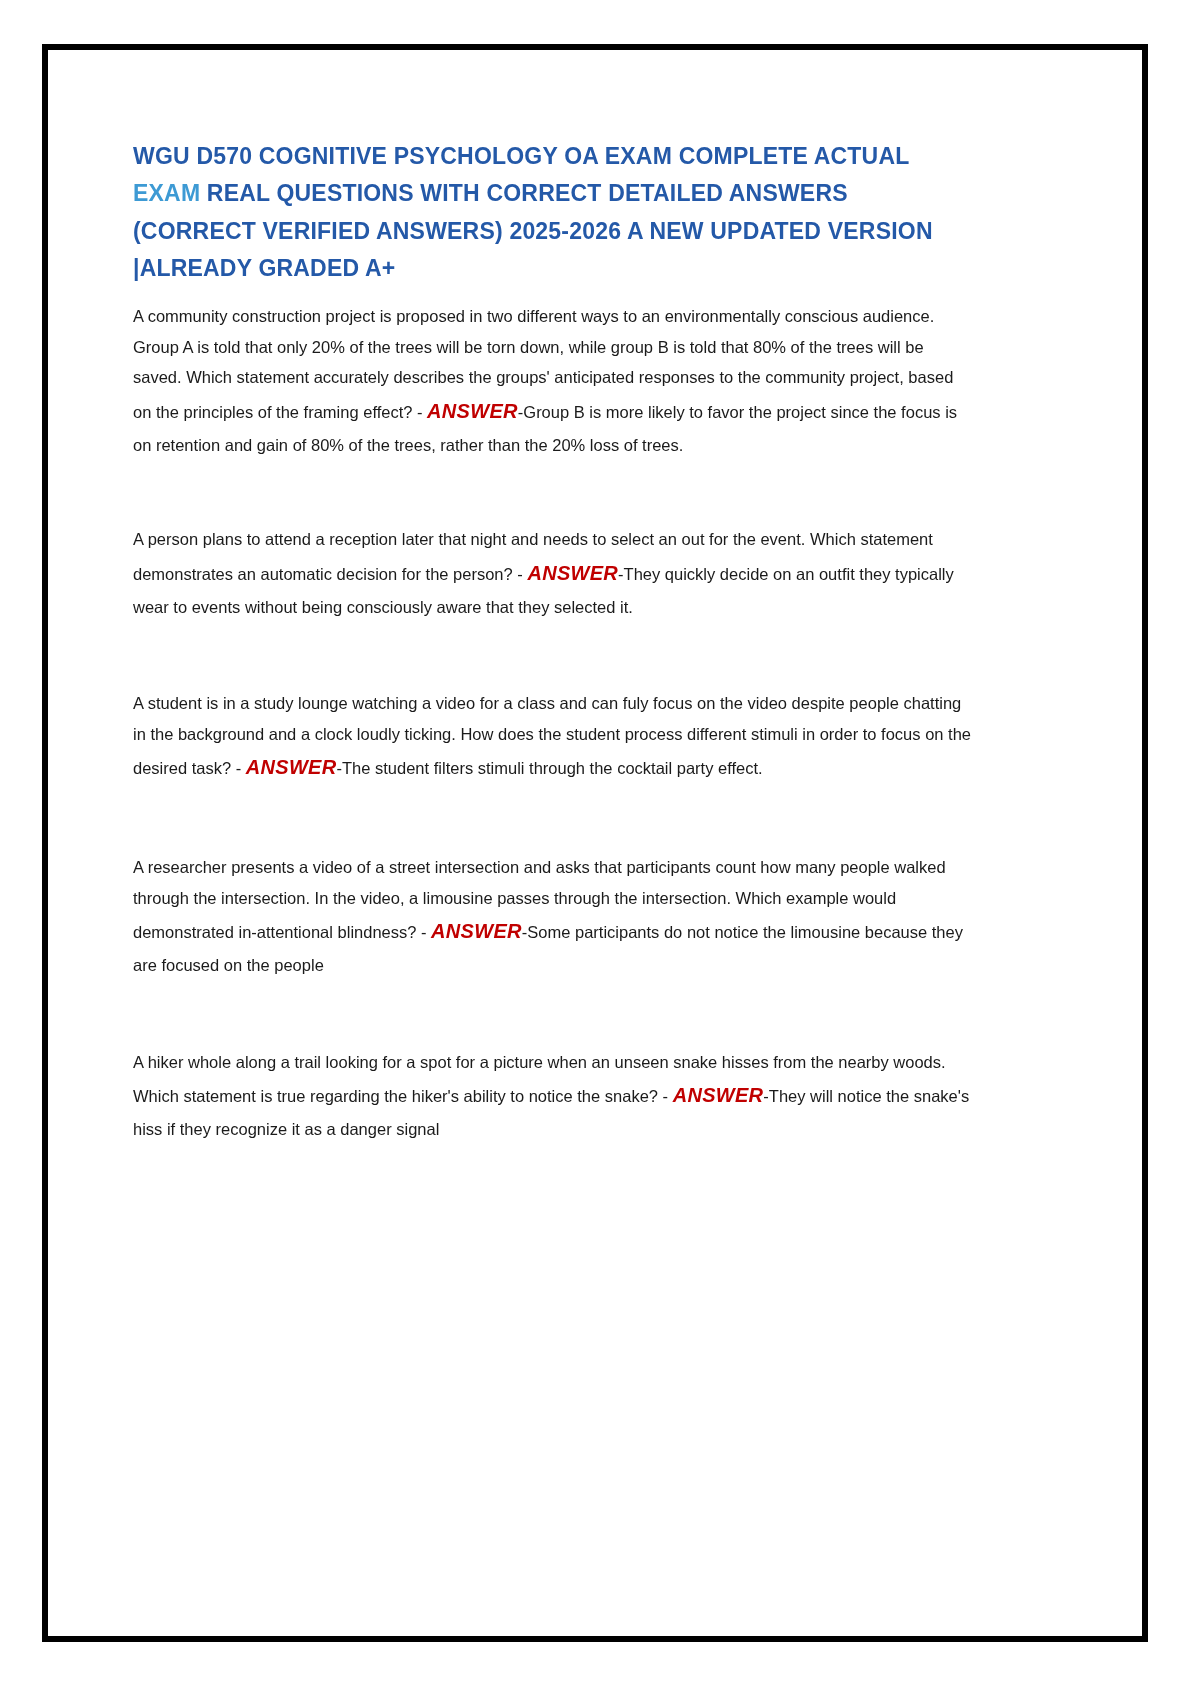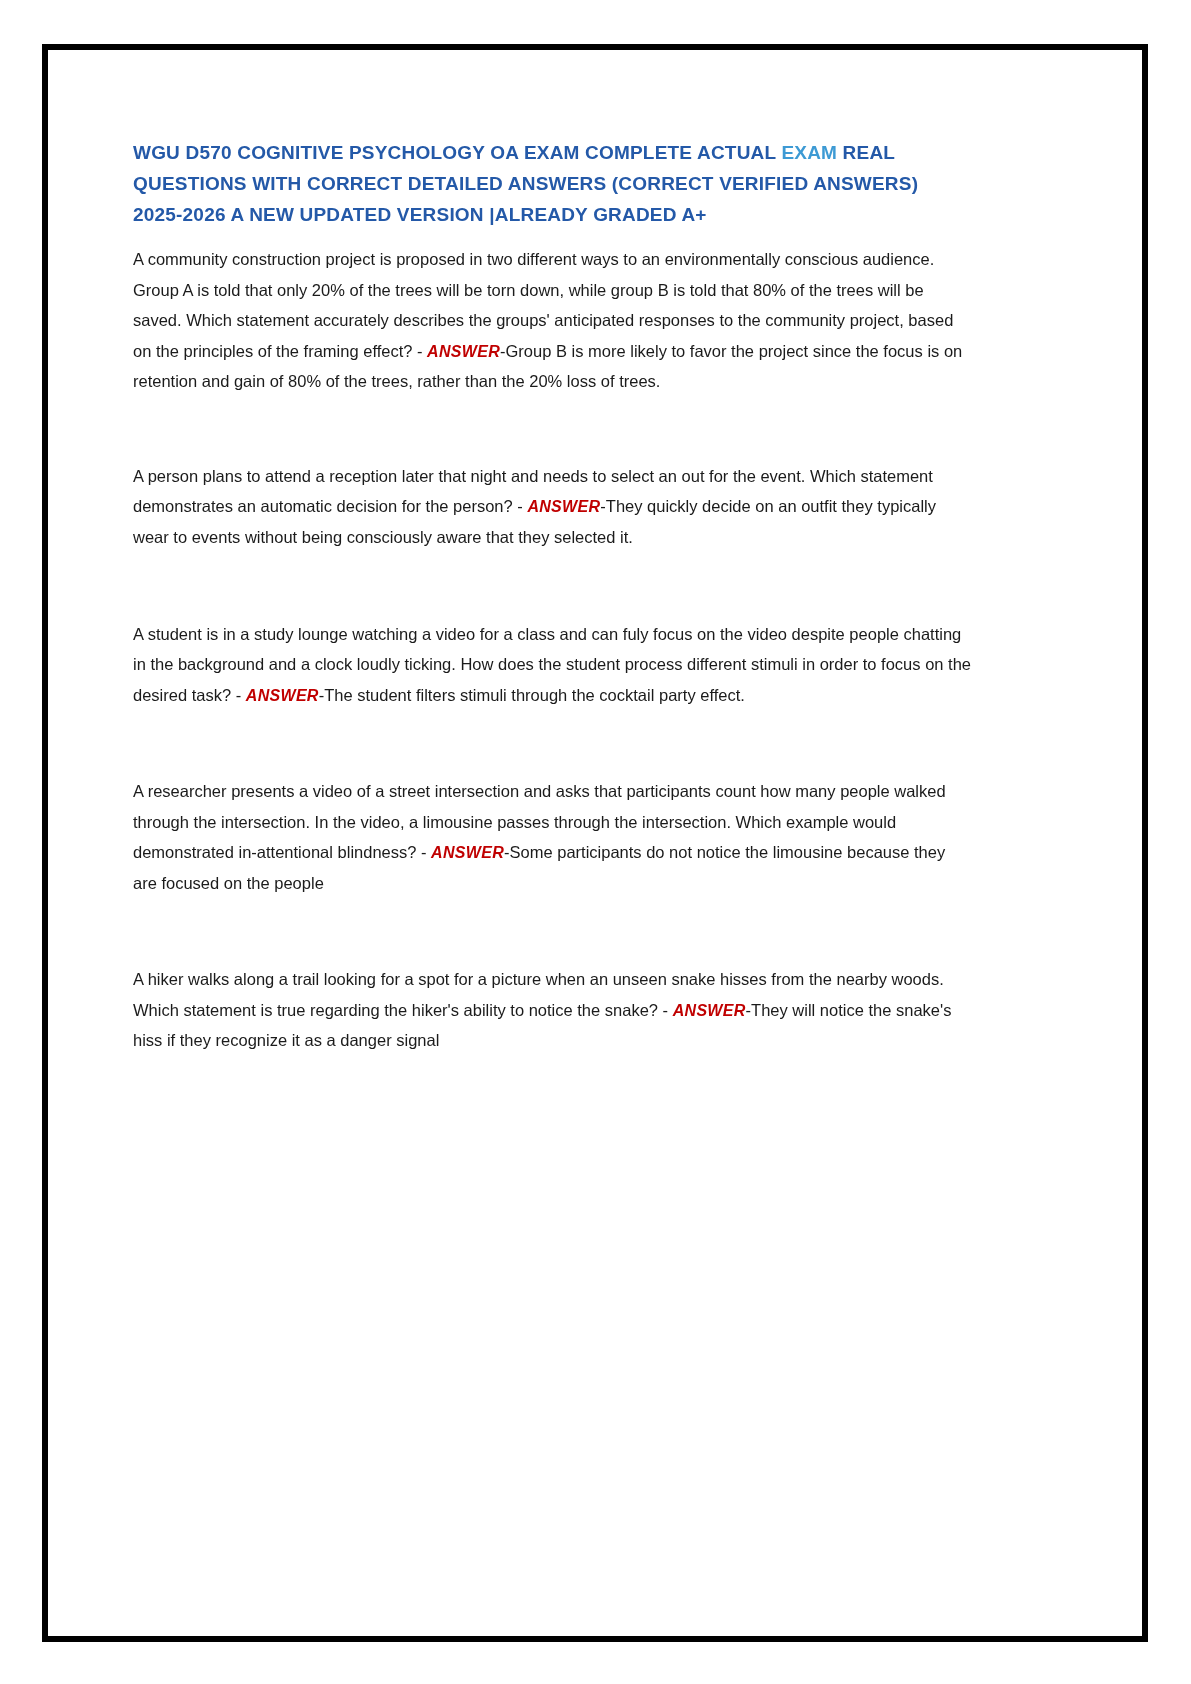--- a/index.html
+++ b/index.html
@@ -20,21 +20,21 @@
     border: 6px solid var(--border-color, #000);
     background: #ffffff;
   }
   .content {
     position: absolute;
     left: 133px;
     top: 138px;
     width: 840px;
   }
   .doc-title {
-    font-size: 19px;
+    font-size: 23px;
     font-weight: bold;
     line-height: 1.62;
     color: var(--title-dark, #2459A8);
     margin-bottom: 14px;
     letter-spacing: 0.2px;
   }
   .doc-title .light {
     color: var(--title-light, #3D9AD4);
   }
   .qa {
@@ -43,21 +43,21 @@
     color: var(--text-color, #1b1b1b);
     margin-bottom: 66px;
   }
   .qa.first {
     margin-bottom: 64px;
   }
   .answer-label {
     color: var(--answer-red, #C00000);
     font-weight: bold;
     font-style: italic;
-    font-size: 16px;
+    font-size: 20px;
     letter-spacing: 0.3px;
   }
 </style>
 </head>
 <body>
 
 <div class="page-frame"></div>
 
 <div class="content">
 
@@ -65,16 +65,16 @@
 
   <p class="qa first"><span> A community construction project is proposed in two different ways to an environmentally conscious audience. Group A is told that only 20% of the trees will be torn down, while group B is told that 80% of the trees will be saved. Which statement accurately describes the groups' anticipated responses to the community project, based on the principles of the framing effect? - </span><span class="answer-label">ANSWER</span><span>-Group B is more likely to favor the project since the focus is on retention and gain of 80% of the trees, rather than the 20% loss of trees.</span></p>
 
   <p class="qa"><span>A person plans to attend a reception later that night and needs to select an out for the event. Which statement demonstrates an automatic decision for the person? - </span><span class="answer-label">ANSWER</span><span>-They quickly decide on an outfit they typically wear to events without being consciously aware that they selected it.</span></p>
 
   <p class="qa"><span>A student is in a study lounge watching a video for a class and can fuly focus on the video despite people chatting in the background and a clock loudly ticking. How does the student process different stimuli in order to focus on the desired task? - </span><span class="answer-label">ANSWER</span><span>-The student filters stimuli through the cocktail party effect.</span></p>
 
 
   <p class="qa"><span>A researcher presents a video of a street intersection and asks that participants count how many people walked through the intersection. In the video, a limousine passes through the intersection. Which example would demonstrated in-attentional blindness? - </span><span class="answer-label">ANSWER</span><span>-Some participants do not notice the limousine because they are focused on the people</span></p>
 
-  <p class="qa"><span>A hiker walks along a trail looking for a spot for a picture when an unseen snake hisses from the nearby woods. Which statement is true regarding the hiker's ability to notice the snake? - </span><span class="answer-label">ANSWER</span><span>-They will notice the snake's hiss if they recognize it as a danger signal</span></p>
+  <p class="qa"><span>A hiker whole along a trail looking for a spot for a picture when an unseen snake hisses from the nearby woods. Which statement is true regarding the hiker's ability to notice the snake? - </span><span class="answer-label">ANSWER</span><span>-They will notice the snake's hiss if they recognize it as a danger signal</span></p>
 
 
 </div>
 
 </body></html>

